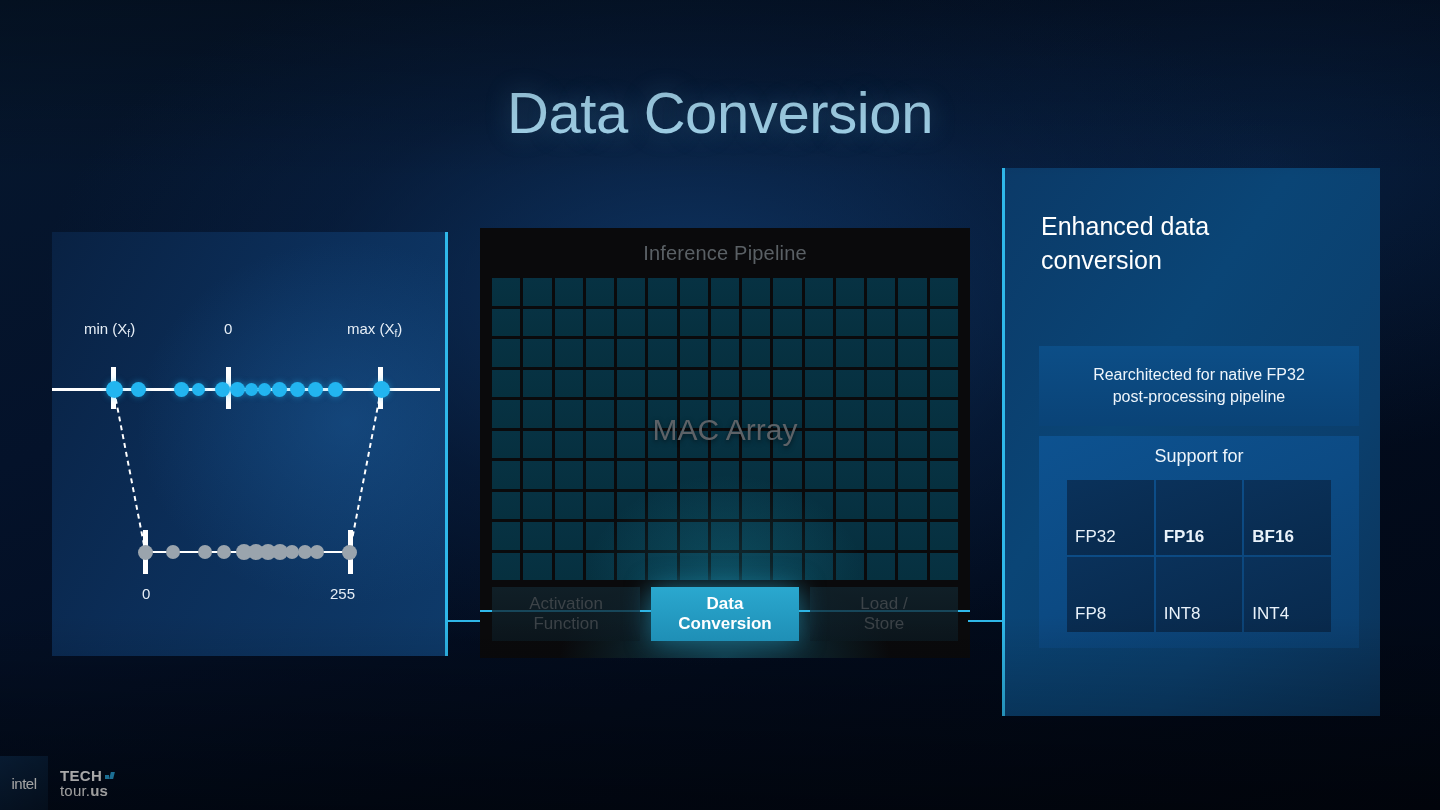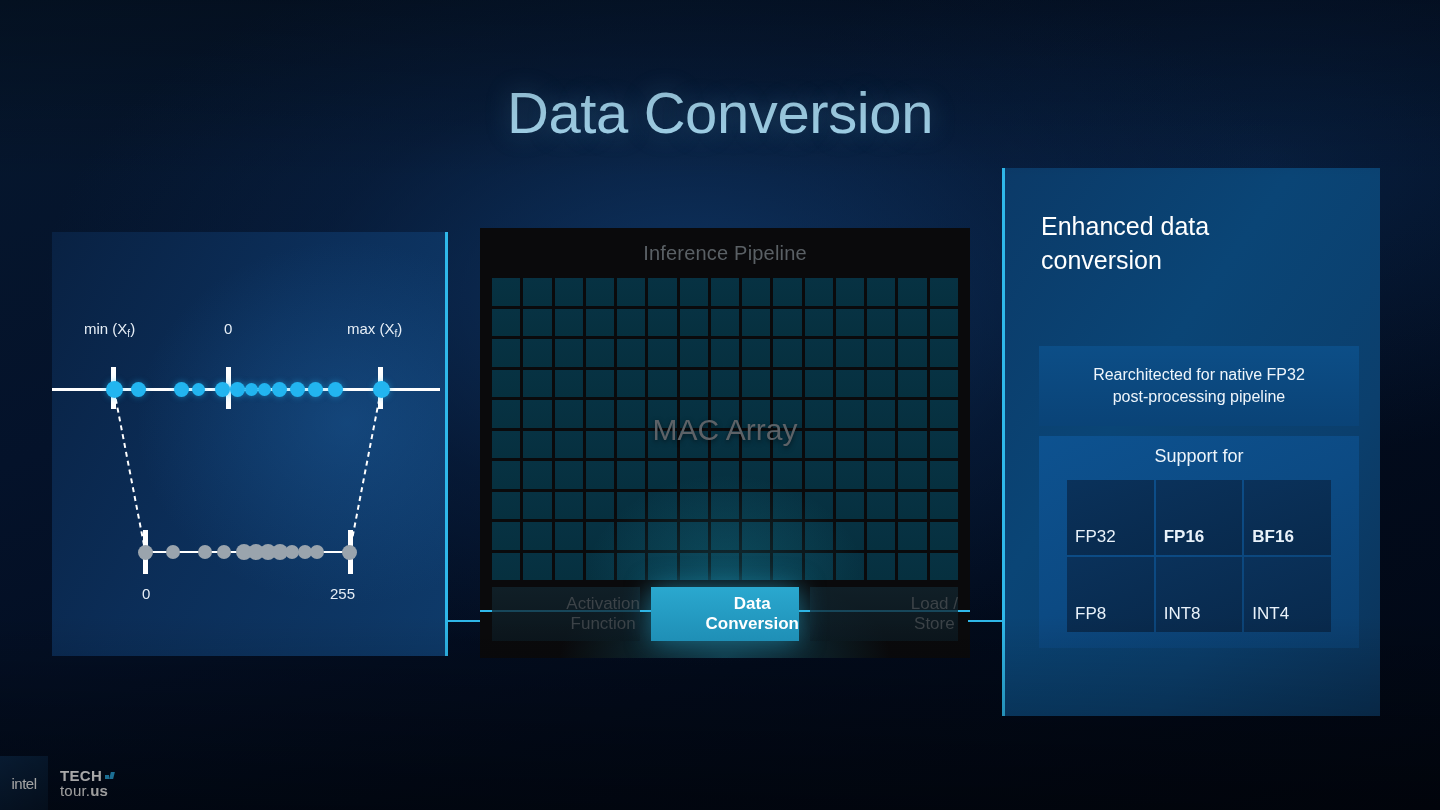--- a/index.html
+++ b/index.html
@@ -105,21 +105,21 @@
     text-shadow:0 2px 5px rgba(0,0,0,0.55);
   }
   #pipeline-wire{
     position:absolute; left:0; top:382px; width:490px; height:2px; background:#2fb8ea;
   }
   #stage-row{
     position:absolute; left:12px; top:359px; width:466px; height:54px;
     display:flex; justify-content:space-between; align-items:stretch;
   }
   .stage-block{
-    width:148px; display:flex; align-items:center; justify-content:flex-end;
+    width:148px; display:flex; align-items:center; justify-content:center;
     text-align:center; line-height:1.18;
   }
   .stage-dim{
     background:linear-gradient(180deg, rgba(18,38,48,0.75), rgba(12,26,34,0.75));
     color:#3c4348; font-size:17px; font-weight:400;
   }
   .stage-active{
     background:linear-gradient(180deg, #2aa8cf 0%, #1f8fb6 100%);
     color:#ffffff; font-size:17px; font-weight:700;
     box-shadow:0 0 26px rgba(42,168,207,0.55);

